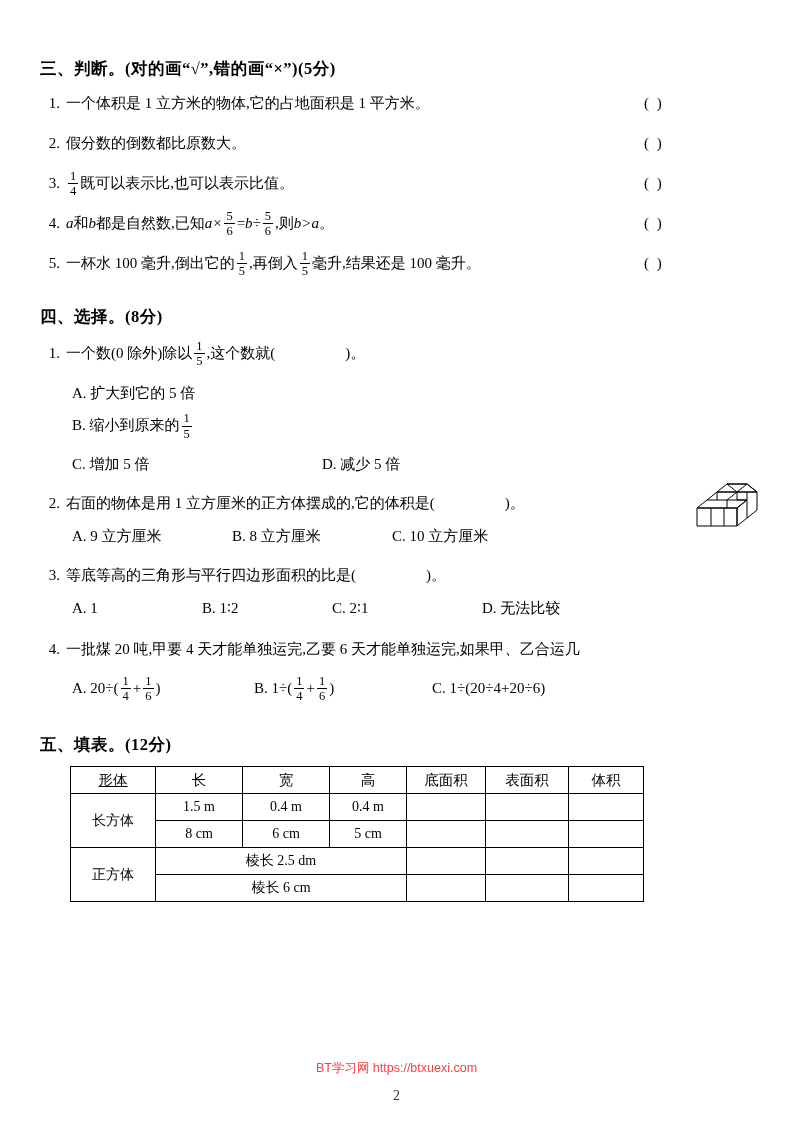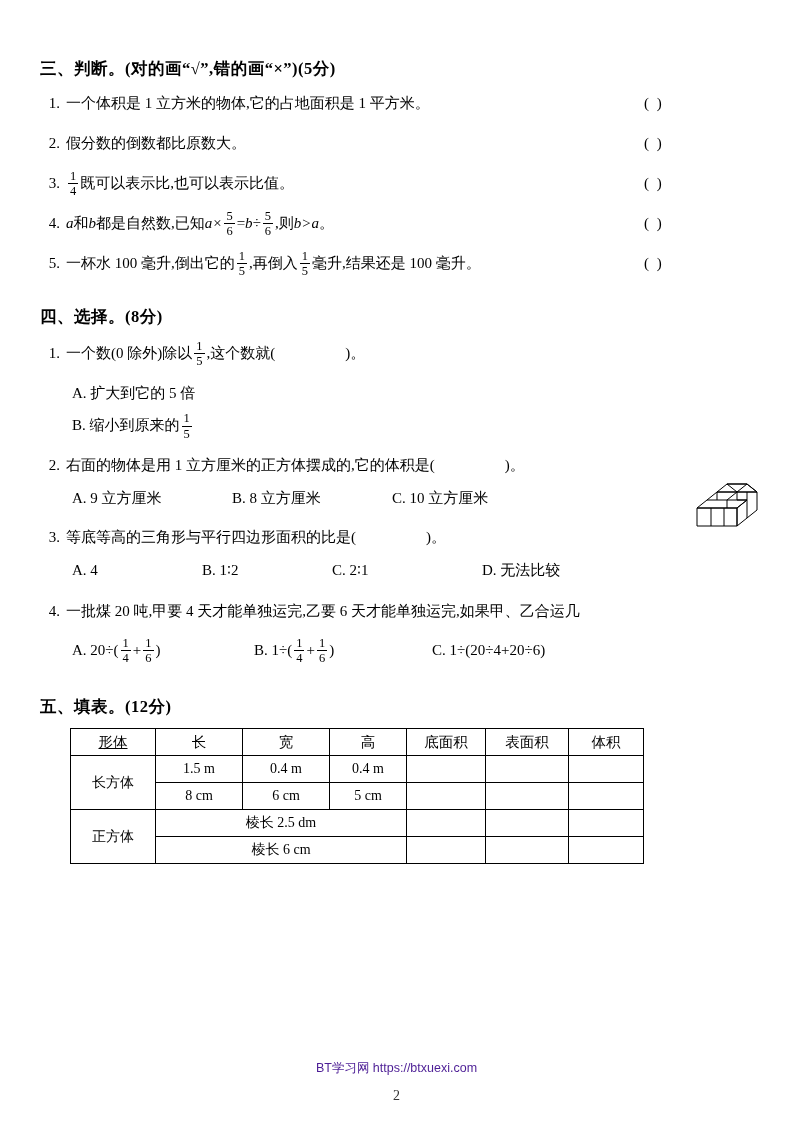--- a/index.html
+++ b/index.html
@@ -158,21 +158,21 @@
   .col-vol    { width: 66px; }
 
   
   .footer-site {
     position: absolute;
     left: 0;
     right: 0;
     top: 1060px;
     text-align: center;
     font-size: 12.5px;
-    color: #4c1d95;
+    color: #ef4444;
     font-family: "Liberation Sans", sans-serif;
   }
   .page-num {
     position: absolute;
     left: 0;
     right: 0;
     top: 1088px;
     text-align: center;
     font-size: 14px;
     color: #333;
@@ -226,37 +226,41 @@
       <div class="sec-head">四、选择。(8分)</div>
 
       <div class="q" style="margin-top:10px;">
         <span class="num">1.</span>
         <span class="body"><span>一个数(0 除外)除以</span><span class="frac"><span class="top">1</span><span class="bar"></span><span class="bot">5</span></span><span>,这个数就(</span><span class="blank-long"></span><span>)。</span></span>
       </div>
       <div class="choices mc-row" style="margin-top:8px;flex-direction:column;">
         <span class="opt" style="width:250px;">A. 扩大到它的 5 倍</span>
         <span class="opt"><span>B. 缩小到原来的</span><span class="frac"><span class="top">1</span><span class="bar"></span><span class="bot">5</span></span></span>
       </div>
+      <div class="choices mc-row" style="margin-top:6px;">
+        <span class="opt" style="width:250px;">C. 增加 5 倍</span>
+        <span class="opt">D. 减少 5 倍</span>
+      </div>
 
       <div class="q" style="margin-top:8px;">
         <span class="num">2.</span>
         <span class="body"><span>右面的物体是用 1 立方厘米的正方体摆成的,它的体积是(</span><span class="blank-long"></span><span>)。</span></span>
       </div>
       <div class="choices" style="margin-top:2px;">
         <span class="opt" style="width:160px;">A. 9 立方厘米</span>
         <span class="opt" style="width:160px;">B. 8 立方厘米</span>
         <span class="opt">C. 10 立方厘米</span>
       </div>
 
       <div class="q" style="margin-top:8px;">
         <span class="num">3.</span>
         <span class="body"><span>等底等高的三角形与平行四边形面积的比是(</span><span class="blank-long"></span><span>)。</span></span>
       </div>
       <div class="choices" style="margin-top:2px;">
-        <span class="opt" style="width:130px;">A. 4</span>
+        <span class="opt" style="width:130px;">A. 1</span>
         <span class="opt" style="width:130px;">B. 1∶2</span>
         <span class="opt" style="width:150px;">C. 2∶1</span>
         <span class="opt">D. 无法比较</span>
       </div>
 
       <div class="q" style="margin-top:10px;">
         <span class="num">4.</span>
         <span class="body">
           <span>一批煤 20 吨,甲要 4 天才能单独运完,乙要 6 天才能单独运完,如果甲、乙合运几</span>
         </span>

